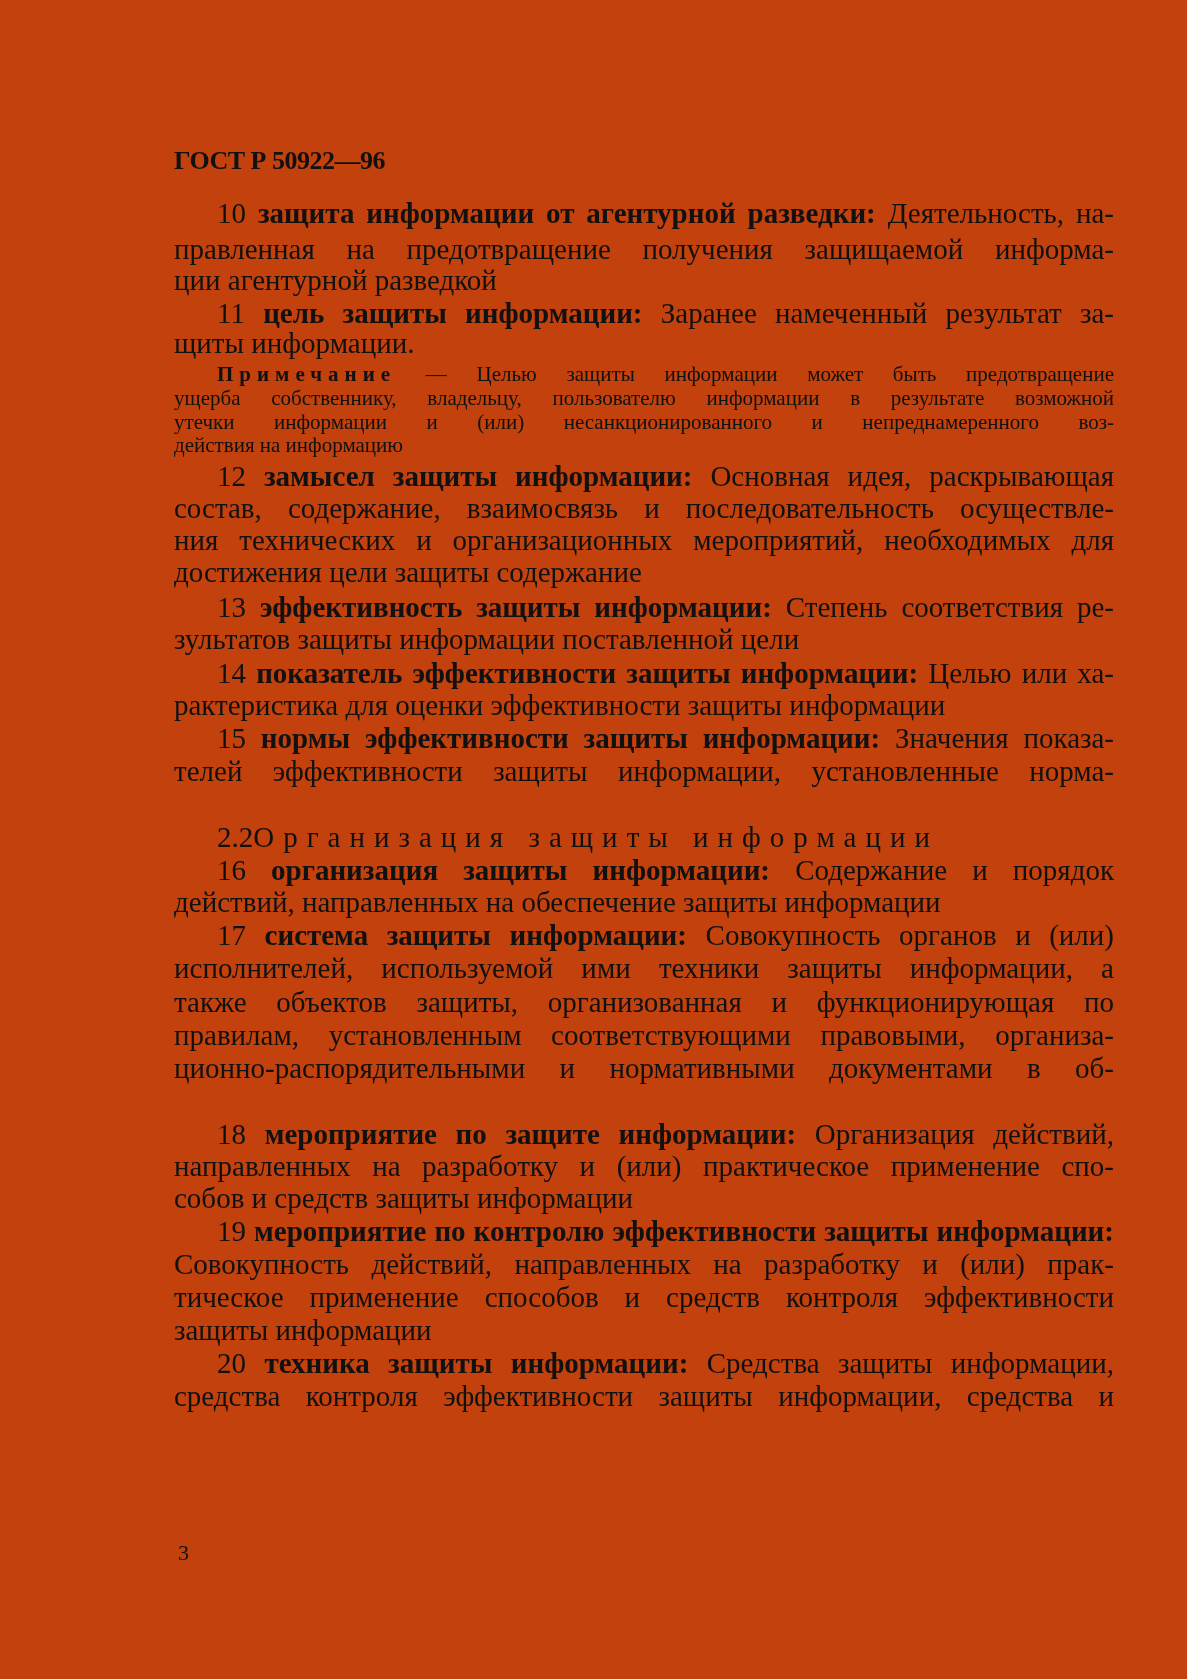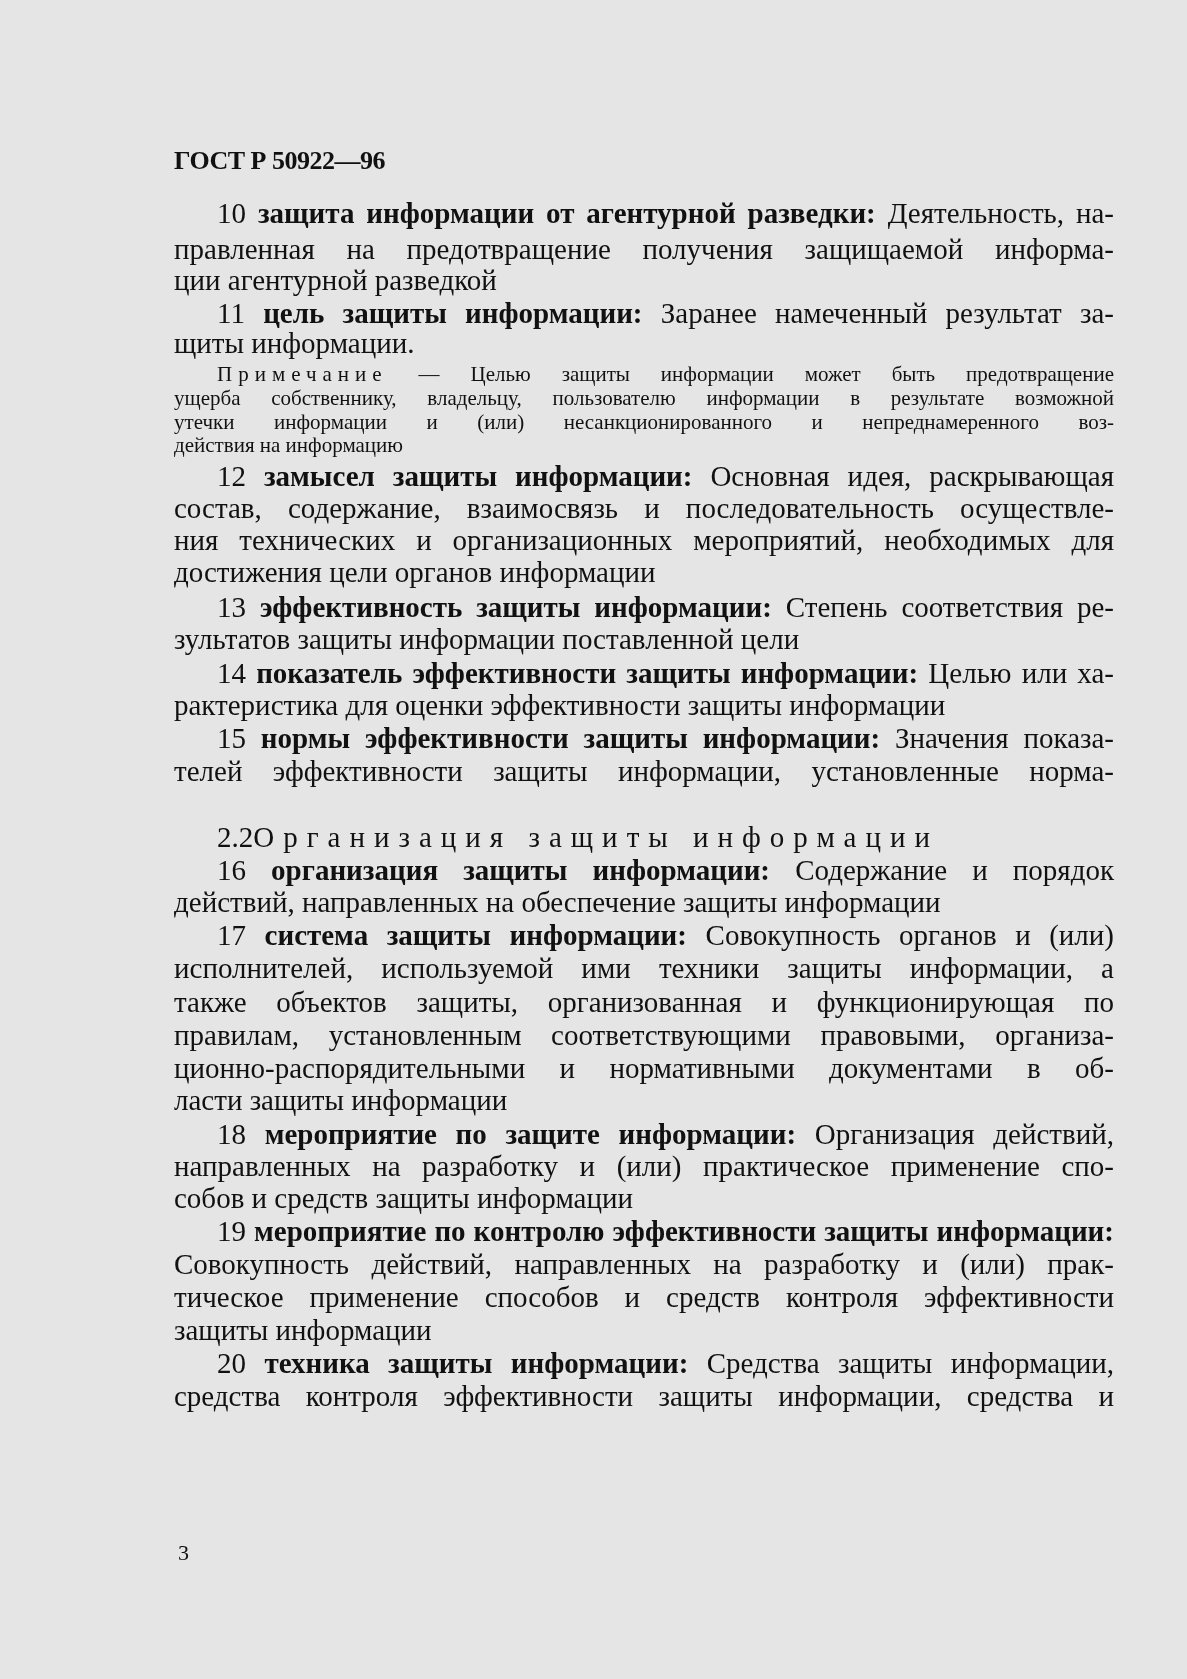--- a/index.html
+++ b/index.html
@@ -1,19 +1,19 @@
 <!DOCTYPE html>
 <html><head>
 <meta charset="utf-8">
 <style>
   html, body { margin: 0; padding: 0; background: #ffffff; }
   body { width: 1187px; height: 1679px; position: relative; overflow: hidden; }
   .page {
     position: absolute; left: 0; top: 0; width: 1187px; height: 1679px;
-    background: #e5e5e5; color: #111111;
+    background: #c2410c; color: #111111;
     font-family: "Liberation Serif", "DejaVu Serif", serif;
   }
   .header {
     position: absolute; left: 174px; top: 146px;
     font-size: 26px; font-weight: bold; letter-spacing: -0.5px;
   }
   .line {
     position: absolute; left: 174px; width: 940px;
     font-size: 29px; line-height: 34px; white-space: nowrap;
     text-align-last: justify; text-align: justify;
@@ -22,21 +22,21 @@
   .line.indent { left: 217px; width: 897px; }
   .note {
     position: absolute; left: 174px; width: 940px;
     font-size: 21px; line-height: 25px; white-space: nowrap;
     text-align: justify; text-align-last: justify;
   }
   .note.indent { left: 217px; width: 897px; }
   .note.last { text-align-last: left; }
   b { font-weight: bold; }
   .spaced { letter-spacing: 9px; }
-  .sparse { letter-spacing: 6px; }
+  .sparse { letter-spacing: 6px; font-weight: bold; }
   .pagenum { position: absolute; left: 178px; top: 1540px; font-size: 22px; }
 </style>
 </head>
 <body>
 
 <div class="page">
 
   <div class="header">ГОСТ Р 50922—96</div>
 
   <div class="line indent" style="top:196px"><span>10</span> <b>защита информации от агентурной разведки:</b><span> Деятельность, на-</span></div>
@@ -47,42 +47,41 @@
   <div class="line last" style="top:326px">щиты информации.</div>
 
   <div class="note indent" style="top:362px"><span class="sparse">Примечание</span><span> — Целью защиты информации может быть предотвращение</span></div>
   <div class="note" style="top:386px">ущерба собственнику, владельцу, пользователю информации в результате возможной</div>
   <div class="note" style="top:410px">утечки информации и (или) несанкционированного и непреднамеренного воз-</div>
   <div class="note last" style="top:433px">действия на информацию</div>
 
   <div class="line indent" style="top:459px"><span>12</span> <b>замысел защиты информации:</b><span> Основная идея, раскрывающая</span></div>
   <div class="line" style="top:491px">состав,  содержание, взаимосвязь и последовательность осуществле-</div>
   <div class="line" style="top:523px">ния технических и организационных мероприятий, необходимых для</div>
-  <div class="line last" style="top:555px">достижения цели органов информации</div>
+  <div class="line last" style="top:555px">достижения цели защиты содержание</div>
 
   <div class="line indent" style="top:590px"><span>13</span> <b>эффективность защиты информации:</b><span> Степень соответствия ре-</span></div>
   <div class="line last" style="top:622px">зультатов защиты информации поставленной цели</div>
 
   <div class="line indent" style="top:656px"><span>14</span> <b>показатель эффективности защиты информации:</b><span> Целью или ха-</span></div>
   <div class="line last" style="top:688px">рактеристика для оценки эффективности защиты информации</div>
 
   <div class="line indent" style="top:721px"><span>15</span> <b>нормы эффективности защиты информации:</b><span> Значения показа-</span></div>
   <div class="line" style="top:754px">телей эффективности защиты информации, установленные норма-</div>
 
   <div class="line indent last" style="top:820px"><span>2.2</span><span class="spaced">Организация защиты информации</span></div>
 
   <div class="line indent" style="top:853px"><span>16</span> <b>организация защиты  информации:</b><span> Содержание и порядок</span></div>
   <div class="line last" style="top:885px">действий, направленных на обеспечение защиты информации</div>
 
   <div class="line indent" style="top:918px"><span>17</span> <b>система защиты информации:</b><span> Совокупность органов и (или)</span></div>
   <div class="line" style="top:951px">исполнителей, используемой ими техники защиты информации, а</div>
   <div class="line" style="top:985px">также объектов защиты, организованная и функционирующая по</div>
   <div class="line" style="top:1018px">правилам, установленным соответствующими правовыми, организа-</div>
   <div class="line" style="top:1051px">ционно-распорядительными и  нормативными документами в об-</div>
-  <div class="line last" style="top:1083px">ласти защиты информации</div>
 
   <div class="line indent" style="top:1117px"><span>18</span> <b>мероприятие по защите информации:</b><span> Организация действий,</span></div>
   <div class="line" style="top:1149px">направленных на разработку и (или) практическое применение спо-</div>
   <div class="line last" style="top:1181px">собов и средств защиты информации</div>
 
   <div class="line indent" style="top:1214px"><span>19</span> <b>мероприятие по контролю эффективности защиты информации:</b></div>
   <div class="line" style="top:1247px">Совокупность действий, направленных на разработку и (или) прак-</div>
   <div class="line" style="top:1280px">тическое применение способов и средств контроля эффективности</div>
   <div class="line last" style="top:1313px">защиты информации</div>
 

